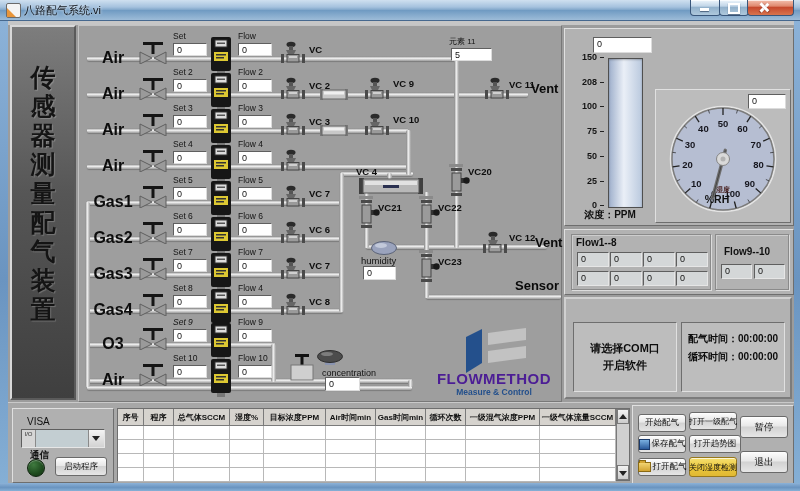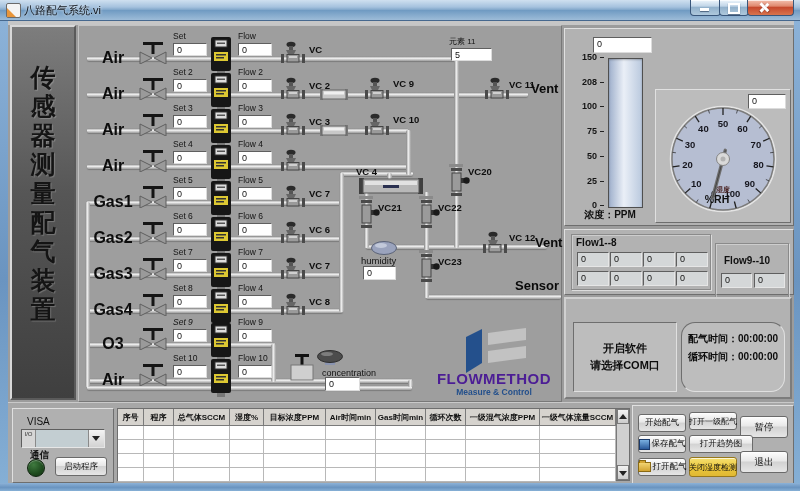--- a/index.html
+++ b/index.html
@@ -631,34 +631,34 @@
           <div class="flow-box" style="left: 5px; top: 17px; width: 27px; height: 12px;">0</div>
           <div class="flow-box" style="left: 38px; top: 17px; width: 27px; height: 12px;">0</div>
           <div class="flow-box" style="left: 71px; top: 17px; width: 27px; height: 12px;">0</div>
           <div class="flow-box" style="left: 104px; top: 17px; width: 27px; height: 12px;">0</div>
           <div class="flow-box" style="left: 5px; top: 36px; width: 27px; height: 12px;">0</div>
           <div class="flow-box" style="left: 38px; top: 36px; width: 27px; height: 12px;">0</div>
           <div class="flow-box" style="left: 71px; top: 36px; width: 27px; height: 12px;">0</div>
           <div class="flow-box" style="left: 104px; top: 36px; width: 27px; height: 12px;">0</div>
         </div>
     </div>
-    <div class="groove" style="position:absolute;left:150px;top:13px;width:72px;height:54px;">
+    <div class="groove" style="position:absolute;left:150px;top:4px;width:72px;height:54px;">
       <div class="ptitle" style="left:8px;top:11px;">Flow9--10</div>
       <div id="flow910-boxes">
           <div class="flow-box" style="left: 5px; top: 29px; width: 26px; height: 12px;">0</div>
           <div class="flow-box" style="left: 38px; top: 29px; width: 26px; height: 12px;">0</div>
         </div>
     </div>
   </div>
   <div class="mpanel" style="left:0;top:269px;width:228px;height:102px;border:2px outset #d0d0d0;box-sizing:border-box;">
     <div class="status-box" style="left:7px;top:23px;width:104px;height:70px;padding-top:17px;box-sizing:border-box;">
+      <div class="msg-line">请选择COM口</div>
       <div class="msg-line">开启软件</div>
-      <div class="msg-line">请选择COM口</div>
-    </div>
-    <div class="status-box" style="left:115px;top:23px;width:104px;height:70px;padding-top:7px;box-sizing:border-box;border-radius:14px;">
+    </div>
+    <div class="status-box" style="left:115px;top:23px;width:104px;height:70px;padding-top:7px;box-sizing:border-box;">
       <div class="info-line"><span>配气时间：</span><span>00:00:00</span></div>
       <div class="info-line"><span>循环时间：</span><span>00:00:00</span></div>
     </div>
   </div>
 </div>
 
 <div id="visa-panel" class="abs raised">
   <div class="abs" style="left:14px;top:7px;font-size:10px;color:#111;">VISA</div>
   <div id="combo">
     <div id="combo-io">I/O</div>
@@ -746,20 +746,20 @@
 </div>
 
 <div id="btn-panel" class="abs raised">
   <button class="btn" style="left:5px;top:8px;width:48px;height:18px;">开始配气</button>
   <button class="btn" style="left:56px;top:6px;width:48px;height:18px;font-size:8px;">打开一级配气</button>
   <button class="btn" style="left:107px;top:10px;width:48px;height:22px;font-size:9.5px;">暂停</button>
   <button class="btn" style="left:5px;top:29px;width:48px;height:18px;">
       <span class="icon-save"></span>
       <span>保存配气</span>
     </button>
-  <button class="btn" style="left:56px;top:29px;width:64px;height:18px;">打开趋势图</button>
+  <button class="btn" style="left:56px;top:29px;width:52px;height:18px;">打开趋势图</button>
   <button class="btn" style="left:5px;top:52px;width:48px;height:18px;">
       <span class="icon-folder"></span>
       <span>打开配气</span>
     </button>
   <button class="btn yellow" style="left:56px;top:51px;width:48px;height:20px;font-size:8px;">关闭湿度检测</button>
   <button class="btn" style="left:107px;top:45px;width:48px;height:22px;font-size:9.5px;">退出</button>
 </div>
 
 </body></html>

